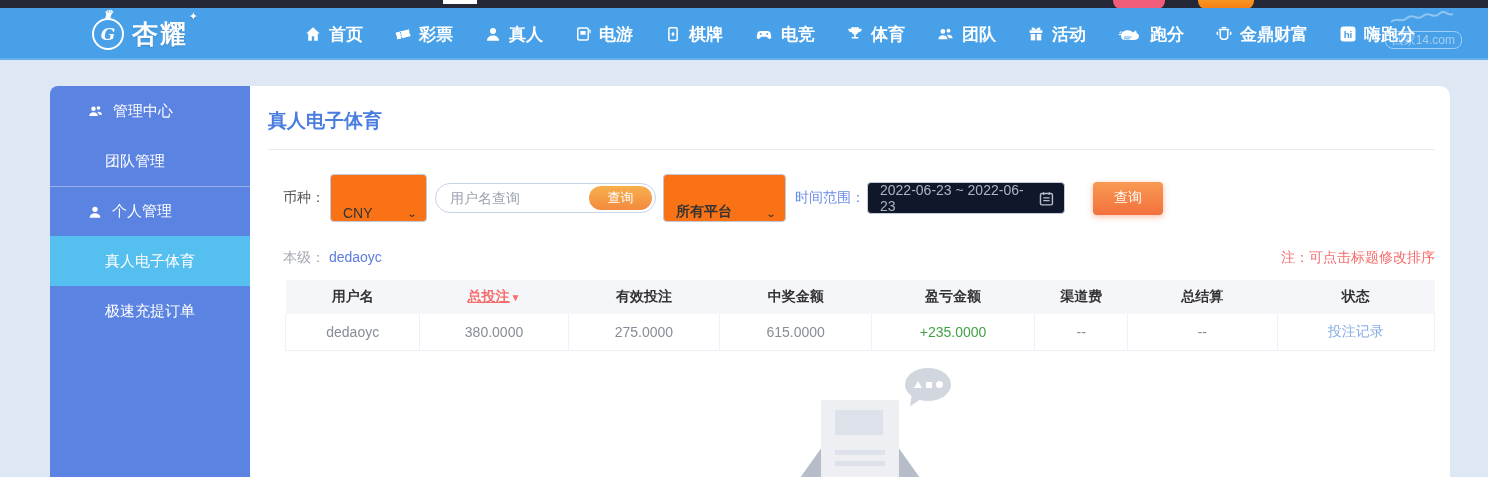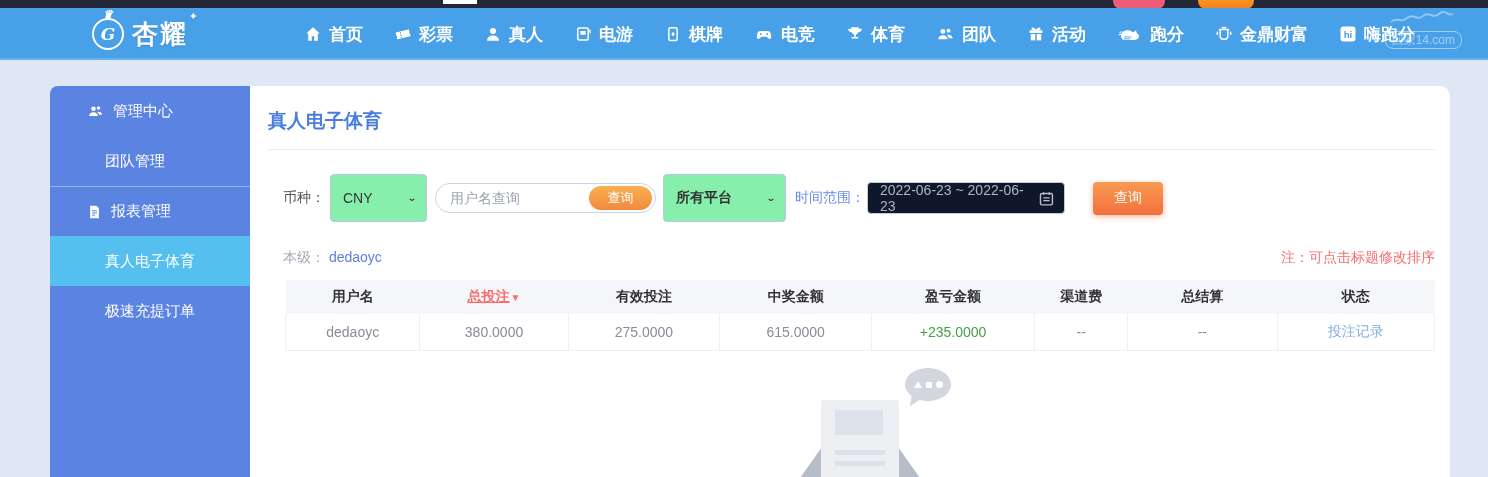--- a/index.html
+++ b/index.html
@@ -48,22 +48,22 @@
   .side-item.active { background:#55c0f0; }
 
   
   .card { position:absolute; left:250px; top:26px; width:1200px; height:500px;
     background:#fff; border-radius:0 10px 0 0; }
   .card-title { padding:22px 0 0 18px; color:#4a7de0; font-size:19px; font-weight:bold; }
   .card-divider { margin:15px 15px 0 18px; border-top:1px solid #e8ebf2; }
 
   
   .filters { display:flex; align-items:center; margin:24px 0 0 33px; font-size:14px; color:#555; }
-  .sel { height:48px; background:#86efac; border:1px solid #bfc7d9; border-radius:4px;
-    display:flex; align-items:center; justify-content:space-between; padding:0 9px 0 12px;
+  .sel { height:48px; background:#f97316; border:1px solid #bfc7d9; border-radius:4px;
+    display:flex; align-items:flex-end; justify-content:space-between; padding:0 9px 0 12px;
     color:#333; cursor:pointer; }
   .sel-cny { width:97px; margin-left:5px; }
   .sel-platform { width:123px; margin-left:7px;font-weight:bold; }
   .chev { font-size:12px; color:#333; transform:scaleY(.8); }
   .uname-wrap { position:relative; width:221px; height:30px; margin-left:8px;
     border:1px solid #c8d3e8; border-radius:16px; background:#fff; display:flex; align-items:center; }
   .uname-input { border:none; outline:none; background:transparent; margin-left:14px;
     width:130px; font-size:14px; color:#333; font-family:inherit; }
   .uname-input::placeholder { color:#9aa1ad; }
   .uname-btn { position:absolute; right:3px; top:2px; width:63px; height:24px; border:none;
@@ -250,25 +250,25 @@
           <circle cx="16.5" cy="7.5" r="2.7"></circle>
           <path d="M2.5 19.5c0-3.7 2.9-5.7 6.5-5.7s6.5 2 6.5 5.7z"></path>
           <path d="M16 13.2c3.1 0 5.9 1.6 5.9 4.6h-4.7a7.3 7.3 0 00-2.5-4.3z"></path>
         </svg>
       <span>管理中心</span>
     </div>
     <div class="side-item sub">
       <span>团队管理</span>
     </div>
     <div class="side-item section divided">
-      <svg width="15" height="16" viewBox="0 0 24 24" fill="#fff">
-          <path d="M5 2h10l4 4v16H5z"></path>
-          <path d="M8 10h8M8 13.5h8M8 17h5" stroke="#5b83e2" stroke-width="1.6"></path>
-        </svg>
-      <span>报表管理</span>
+      <svg width="16" height="16" viewBox="0 0 24 24" fill="#fff">
+          <circle cx="12" cy="8" r="4"></circle>
+          <path d="M4 20.5c0-4.4 3.6-6.8 8-6.8s8 2.4 8 6.8z"></path>
+        </svg>
+      <span>个人管理</span>
     </div>
     <div class="side-item sub active">
       <span>真人电子体育</span>
     </div>
     <div class="side-item sub">
       <span>极速充提订单</span>
     </div>
   </div>
 
   <div class="card">

